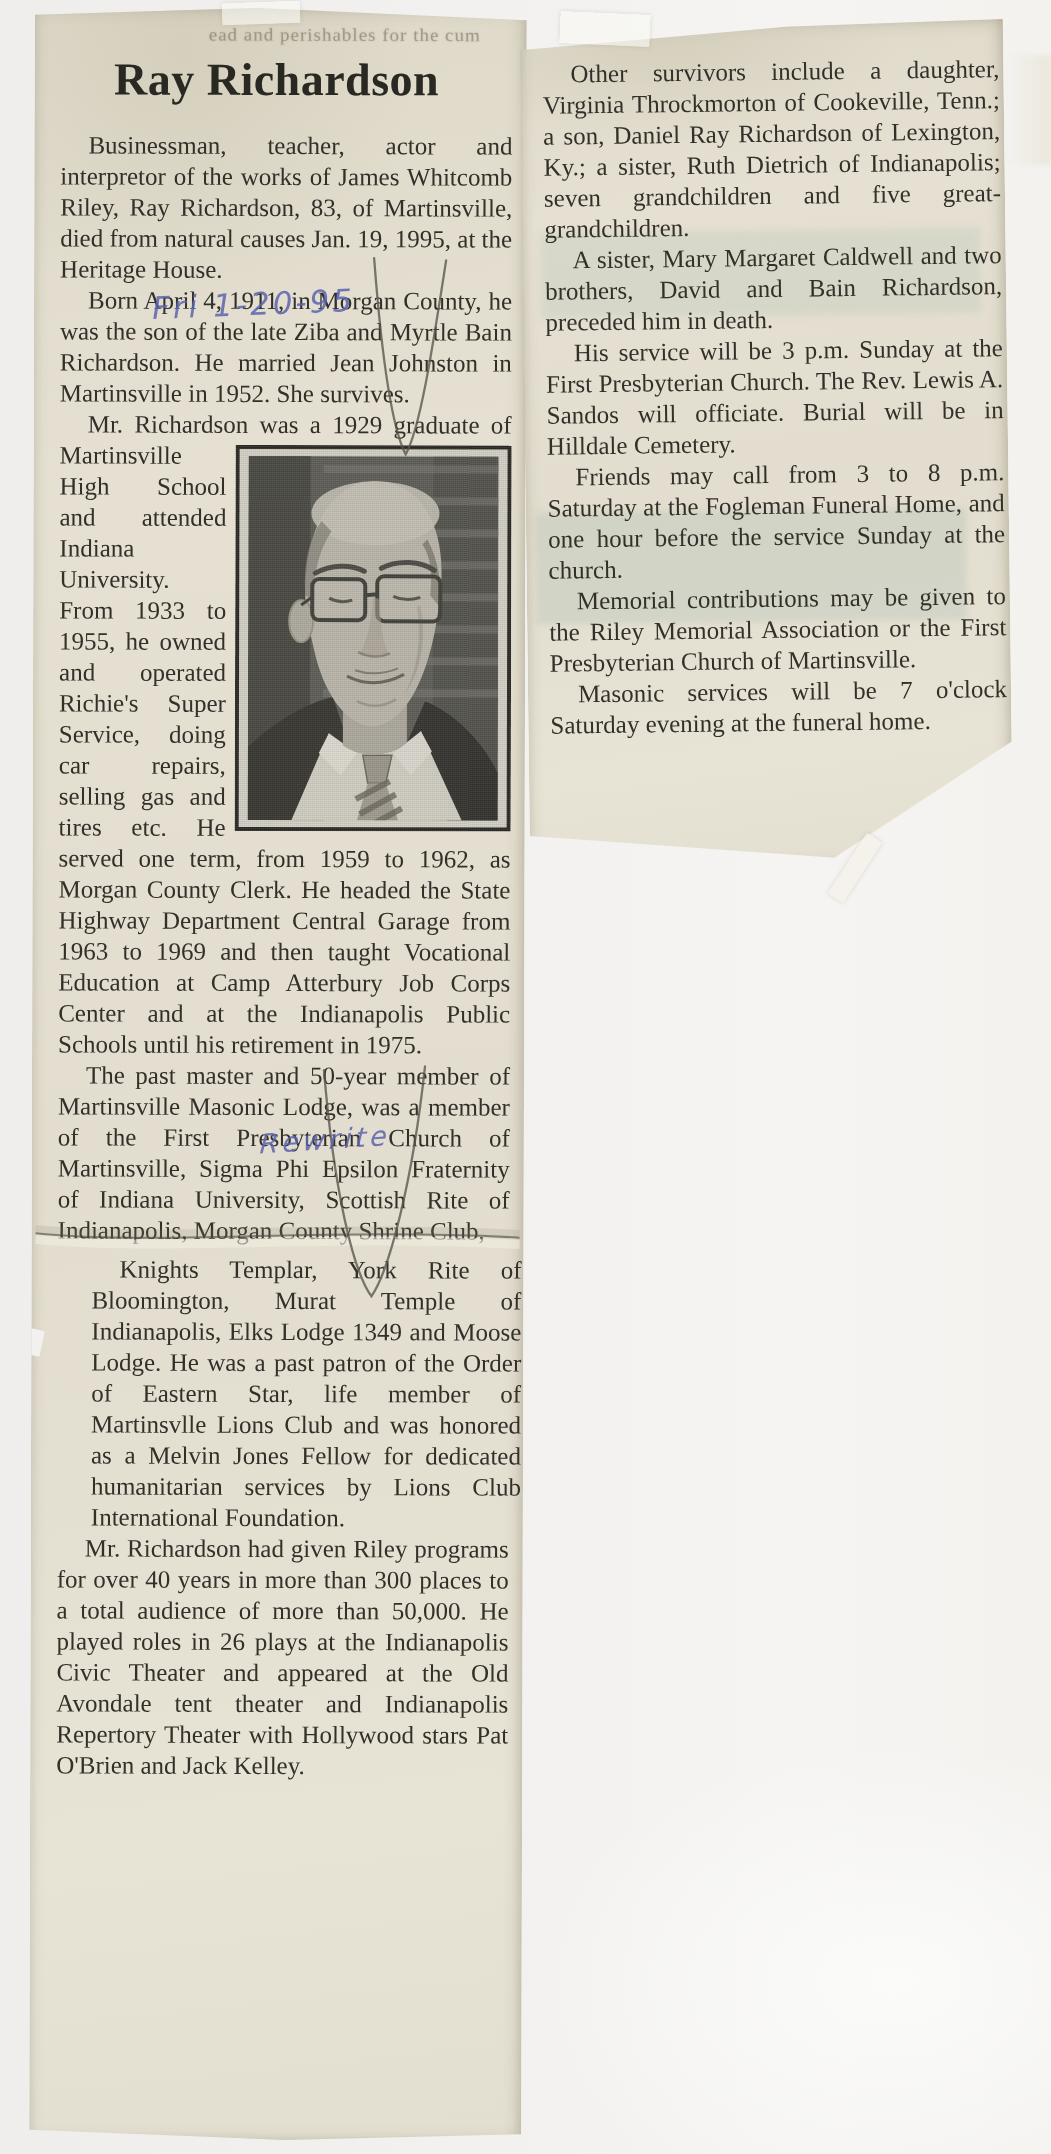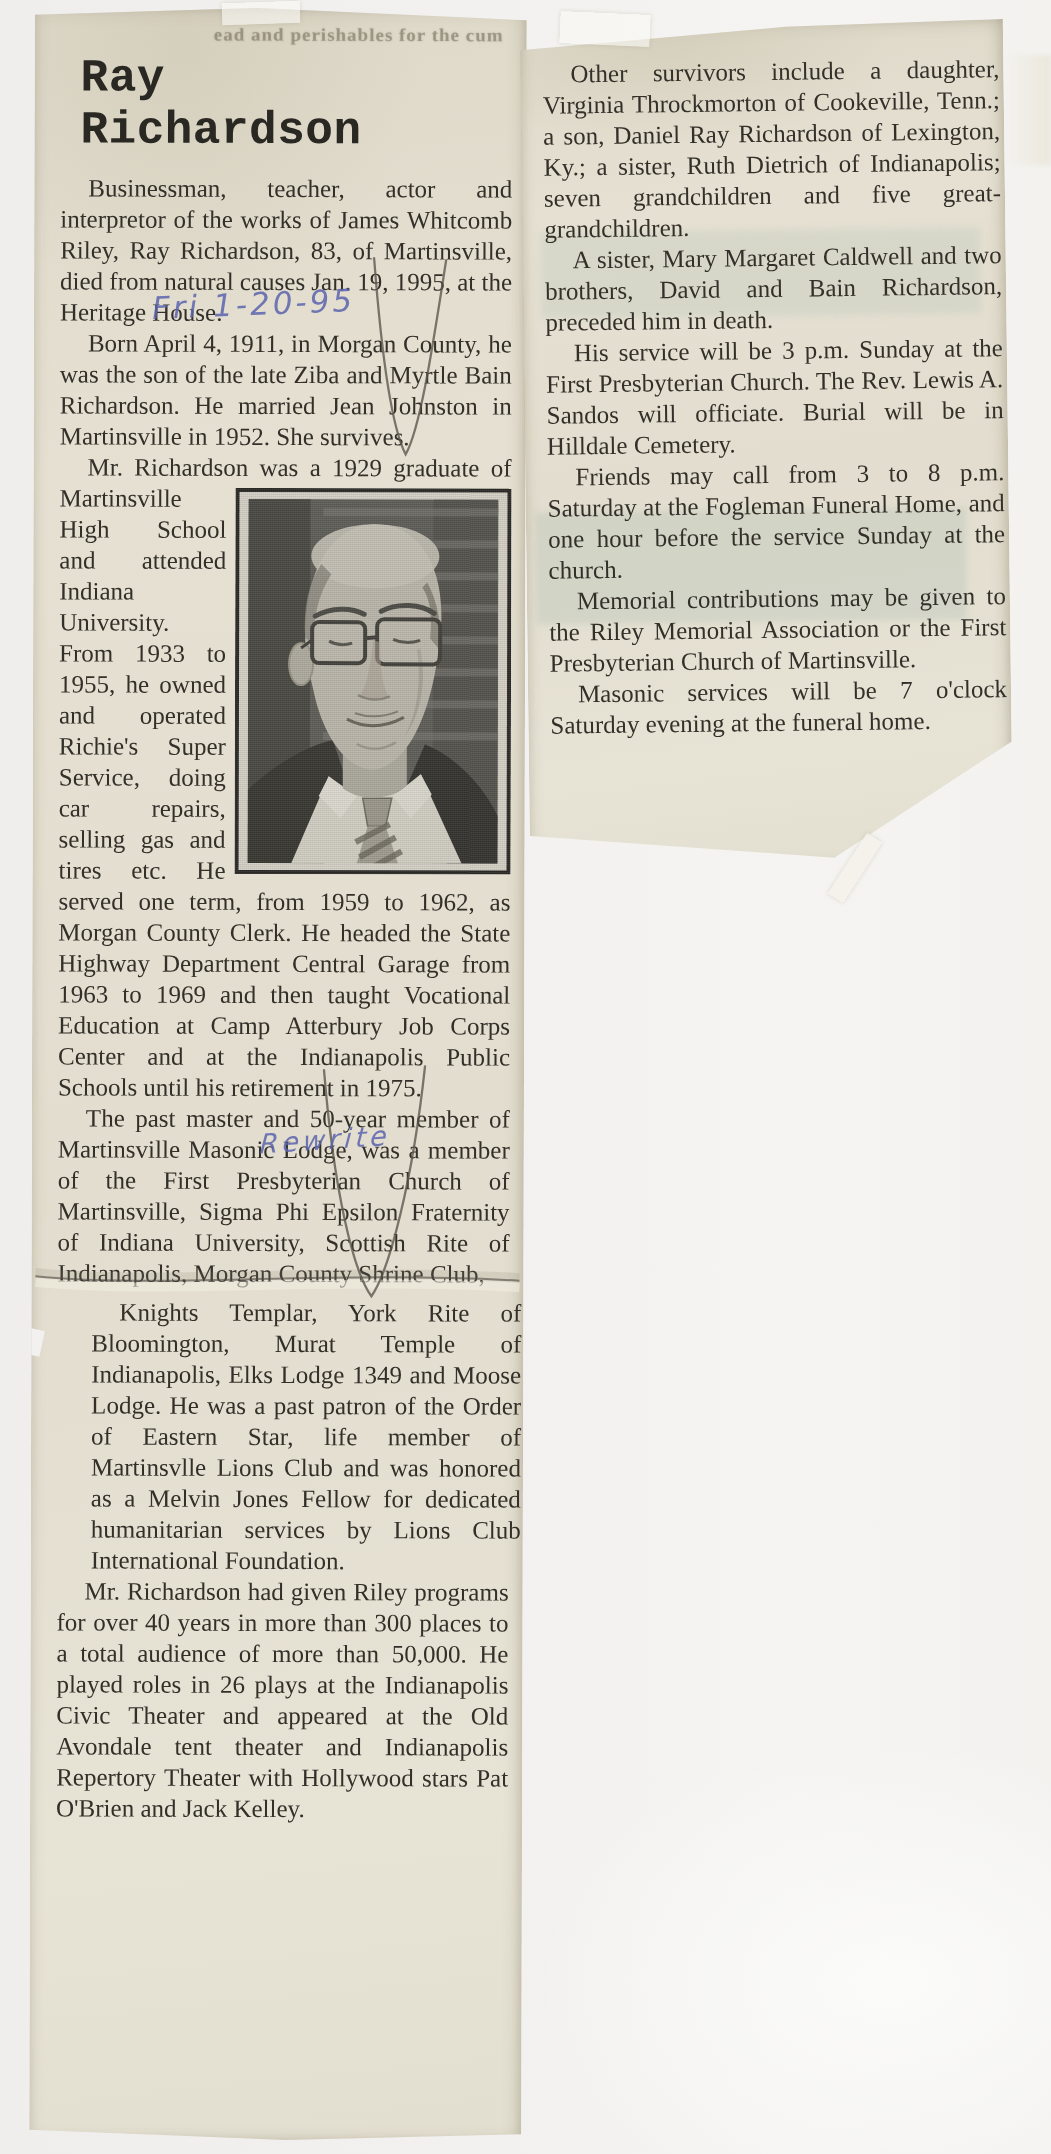--- a/index.html
+++ b/index.html
@@ -38,22 +38,22 @@
     left:525px; top:22px; width:483px; height:845px;
     clip-path: polygon(0 3%, 55% 0.6%, 100% 0, 100% 85.5%, 63% 99%, 0 96%);
     transform: rotate(-0.7deg);
   }
 
   .clip-inner { position:relative; z-index:1; height:100%; }
   .clip-left  .clip-inner { padding:46px 14px 0 26px; }
   .clip-right .clip-inner { padding:34px 4px 0 22px; }
 
   .headline {
-    font-size:46px; line-height:1.12; font-weight:700; 
-    color:#2a2823; letter-spacing:.5px; margin:0 40px 16px 20px;font-family:Liberation Mono, monospace;
+    font-size:46px; line-height:1.12; font-weight:700; text-align:center;
+    color:#2a2823; letter-spacing:.5px; margin:0 40px 24px 20px;
   }
   p.body {
     font-size:25px; line-height:31px; text-align:justify;
     text-indent:28px; color:#33302a;
   }
   .indented-block { margin:4px -12px 0 34px; }
 
   
   .photo-wrap {
     float:right; width:276px; height:386px; margin:5px 0 8px 9px;
@@ -78,24 +78,23 @@
 
   
   .fold { position:relative; height:30px; margin:-24px -14px -2px -26px; z-index:2; pointer-events:none; }
   .fold svg { display:block; }
 
   .notch { position:absolute; left:-4px; top:1322px; width:15px; height:26px;
            background:#f2f1ef; transform:rotate(12deg); z-index:2; }
 
   .ghost-top {
     position:absolute; right:18px; top:16px; width:300px; z-index:0;
-    font-size:19px; color:rgba(108,102,84,.42); text-align:center;
+    font-size:19px; color:rgba(108,102,84,.42); text-align:left;
     letter-spacing:1px; text-shadow:0 0 2px rgba(108,102,84,.35);
     transform:scaleY(.94);
-    font-weight:bold;
   }
   .ghost-bar { position:absolute; z-index:0; filter:blur(3px); pointer-events:none; }
   .gb1 { left:18px; top:208px; width:440px; height:86px; background:rgba(148,176,164,.17); }
   .gb2 { left:10px; top:488px; width:430px; height:112px; background:rgba(140,170,158,.20); }
 
   .tape { position:absolute; background:rgba(249,248,244,.62); z-index:4;
           box-shadow:0 0 4px rgba(140,130,100,.25); pointer-events:none; }
   .tape-a { left:222px; top:2px;  width:78px; height:22px; transform:rotate(-2deg); }
   .tape-b { left:560px; top:13px; width:90px; height:32px; transform:rotate(2.5deg); }
   .tape-c { left:846px; top:832px; width:18px; height:72px; transform:rotate(33deg); background:rgba(243,241,234,.85); }

